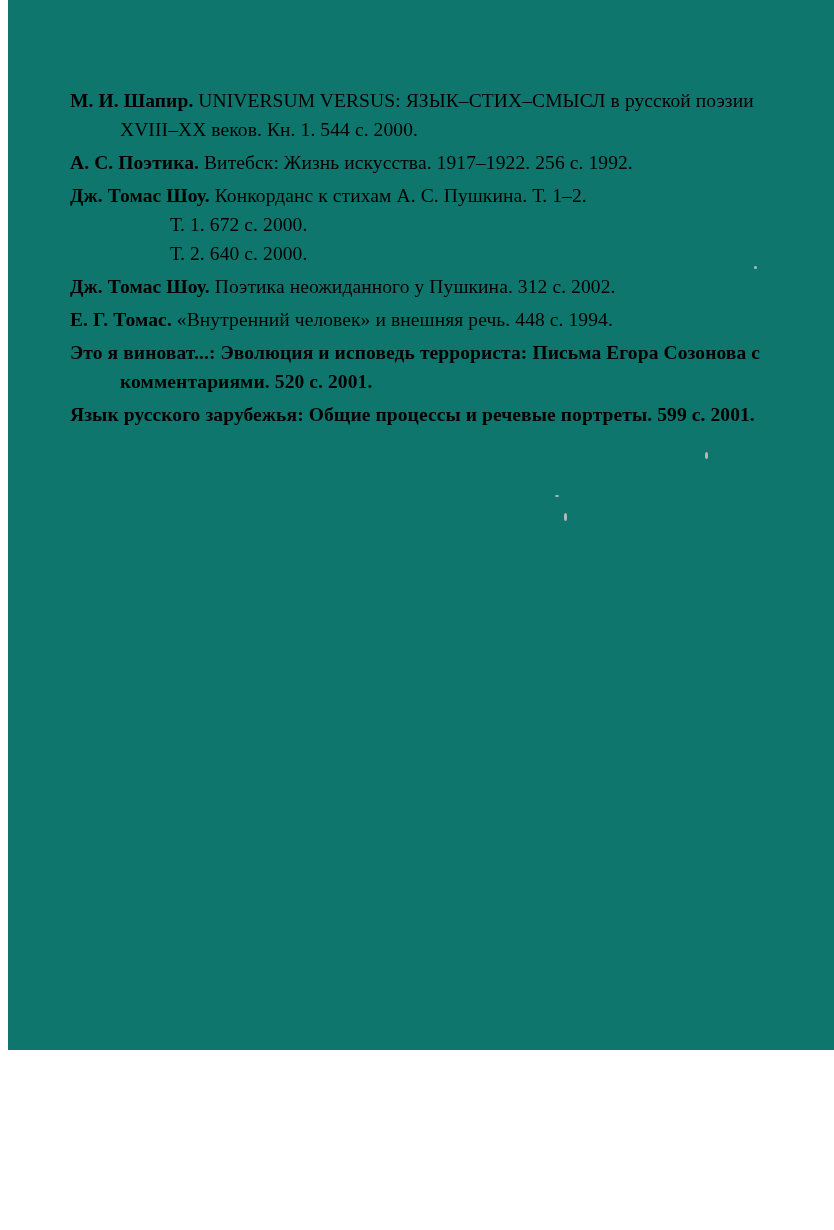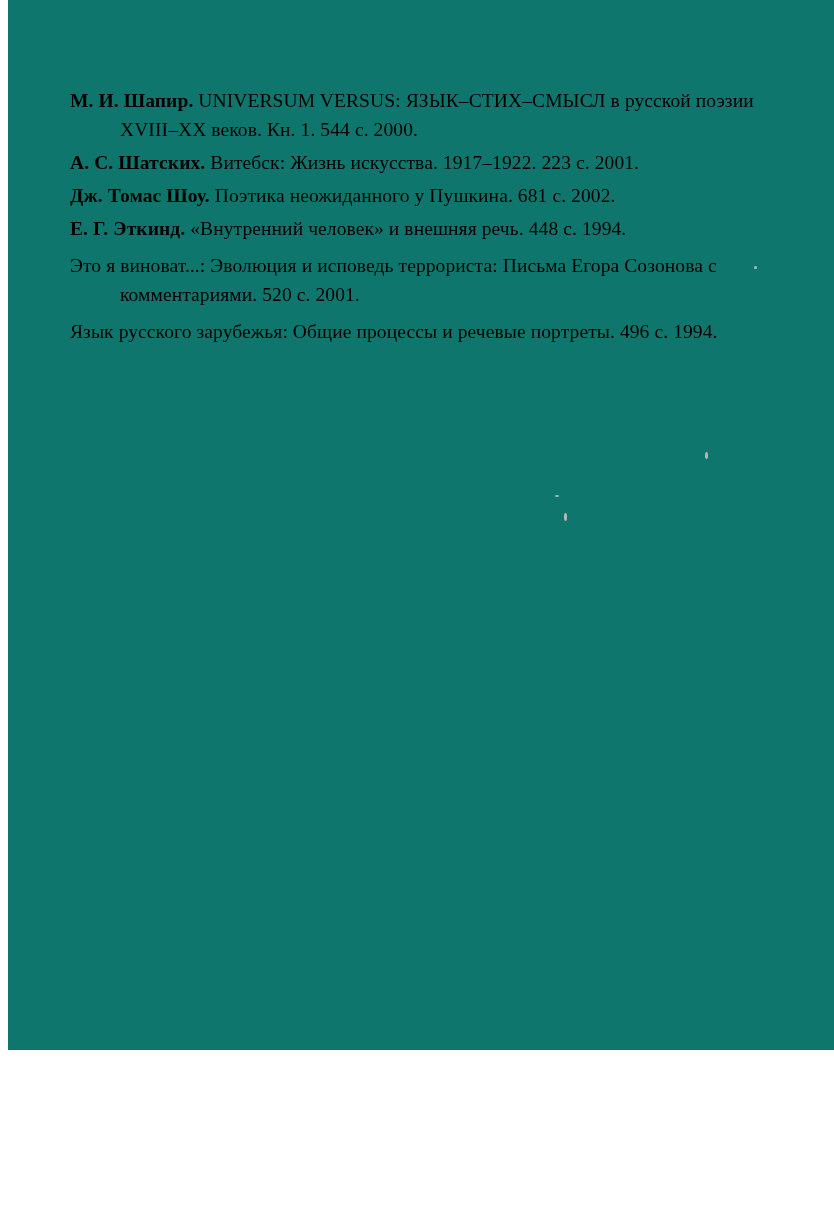--- a/index.html
+++ b/index.html
@@ -44,59 +44,64 @@
   }
   .entry .author {
     font-weight: bold;
   }
   .entry .sub {
     display: block;
     padding-left: 50px;
     text-indent: 0;
   }
   .entry.spaced {
-    margin-top: 8px;
+    font-weight: bold;
   }
   .speck {
     position: absolute;
     background: #b9b9b9;
     border-radius: 50%;
   }
 </style>
 </head>
 <body>
 
 <div class="page">
 
   <div class="biblio-list">
 
     <p class="entry hang">
       <span class="author">М. И. Шапир.</span><span> UNIVERSUM VERSUS: ЯЗЫК–СТИХ–СМЫСЛ в русской поэзии XVIII–XX веков. Кн. 1. 544 с. 2000.</span>
     </p>
 
     <p class="entry hang">
-      <span class="author">А. С. Шатских.</span><span> Витебск: Жизнь искусства. 1917–1922. 223 с. 2001.</span>
-    </p>
-
-
-    <p class="entry hang">
-      <span class="author">Дж. Томас Шоу.</span><span> Поэтика неожиданного у Пушкина. 681 с. 2002.</span>
+      <span class="author">А. С. Поэтика.</span><span> Витебск: Жизнь искусства. 1917–1922. 256 с. 1992.</span>
     </p>
 
     <p class="entry hang">
-      <span class="author">Е. Г. Эткинд.</span><span> «Внутренний человек» и внешняя речь. 448 с. 1994.</span>
+      <span class="author">Дж. Томас Шоу.</span><span> Конкорданс к стихам А. С. Пушкина. Т. 1–2.</span>
+      <span class="sub">Т. 1. 672 с. 2000.</span>
+      <span class="sub">Т. 2. 640 с. 2000.</span>
+    </p>
+
+    <p class="entry hang">
+      <span class="author">Дж. Томас Шоу.</span><span> Поэтика неожиданного у Пушкина. 312 с. 2002.</span>
+    </p>
+
+    <p class="entry hang">
+      <span class="author">Е. Г. Томас.</span><span> «Внутренний человек» и внешняя речь. 448 с. 1994.</span>
     </p>
 
     <p class="entry hang spaced">
       <span>Это я виноват...: Эволюция и исповедь террориста: Письма Егора Созонова с комментариями. 520 с. 2001.</span>
     </p>
 
 
     <p class="entry hang spaced">
-      <span>Язык русского зарубежья: Общие процессы и речевые портреты. 496 с. 1994.</span>
+      <span>Язык русского зарубежья: Общие процессы и речевые портреты. 599 с. 2001.</span>
     </p>
 
   </div>
 
   <div class="speck" style="left:746px; top:266px; width:3px; height:3px;"></div>
   <div class="speck" style="left:697px; top:452px; width:3px; height:7px;"></div>
   <div class="speck" style="left:556px; top:513px; width:3px; height:8px;"></div>
   <div class="speck" style="left:547px; top:495px; width:4px; height:2px;"></div>
 
 </div>

